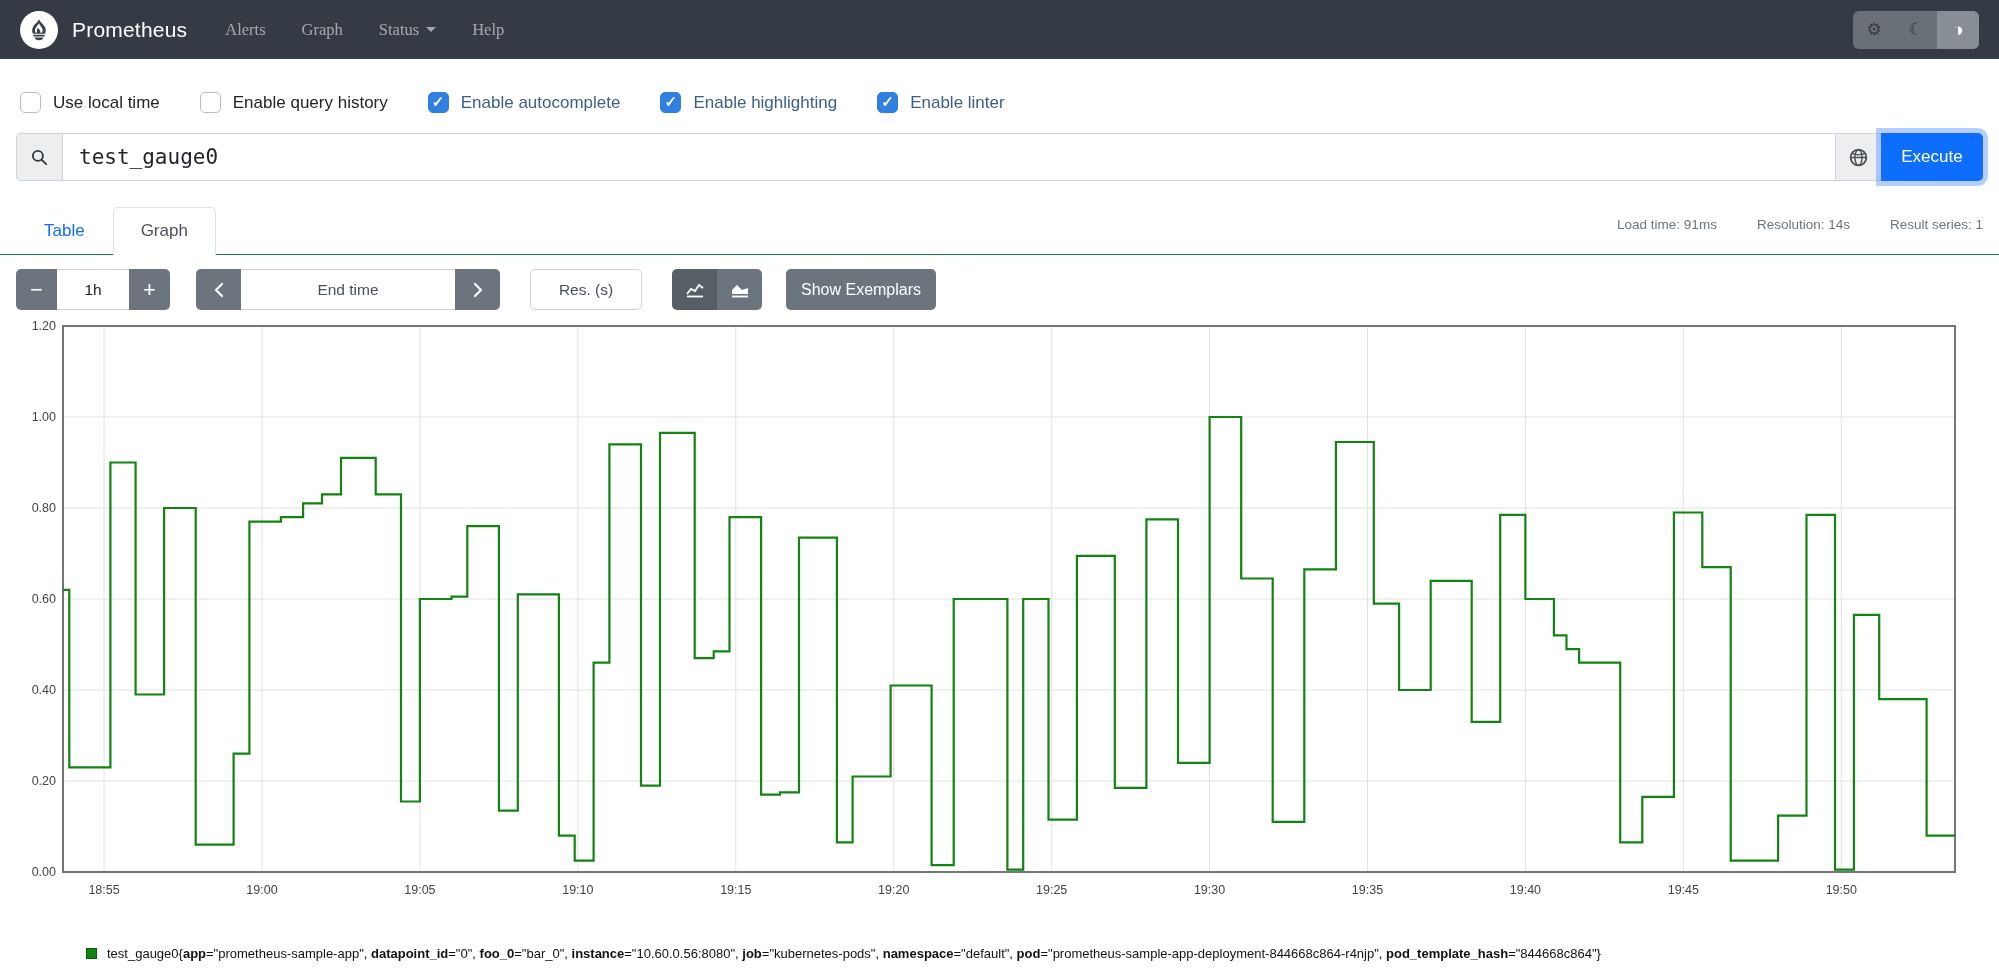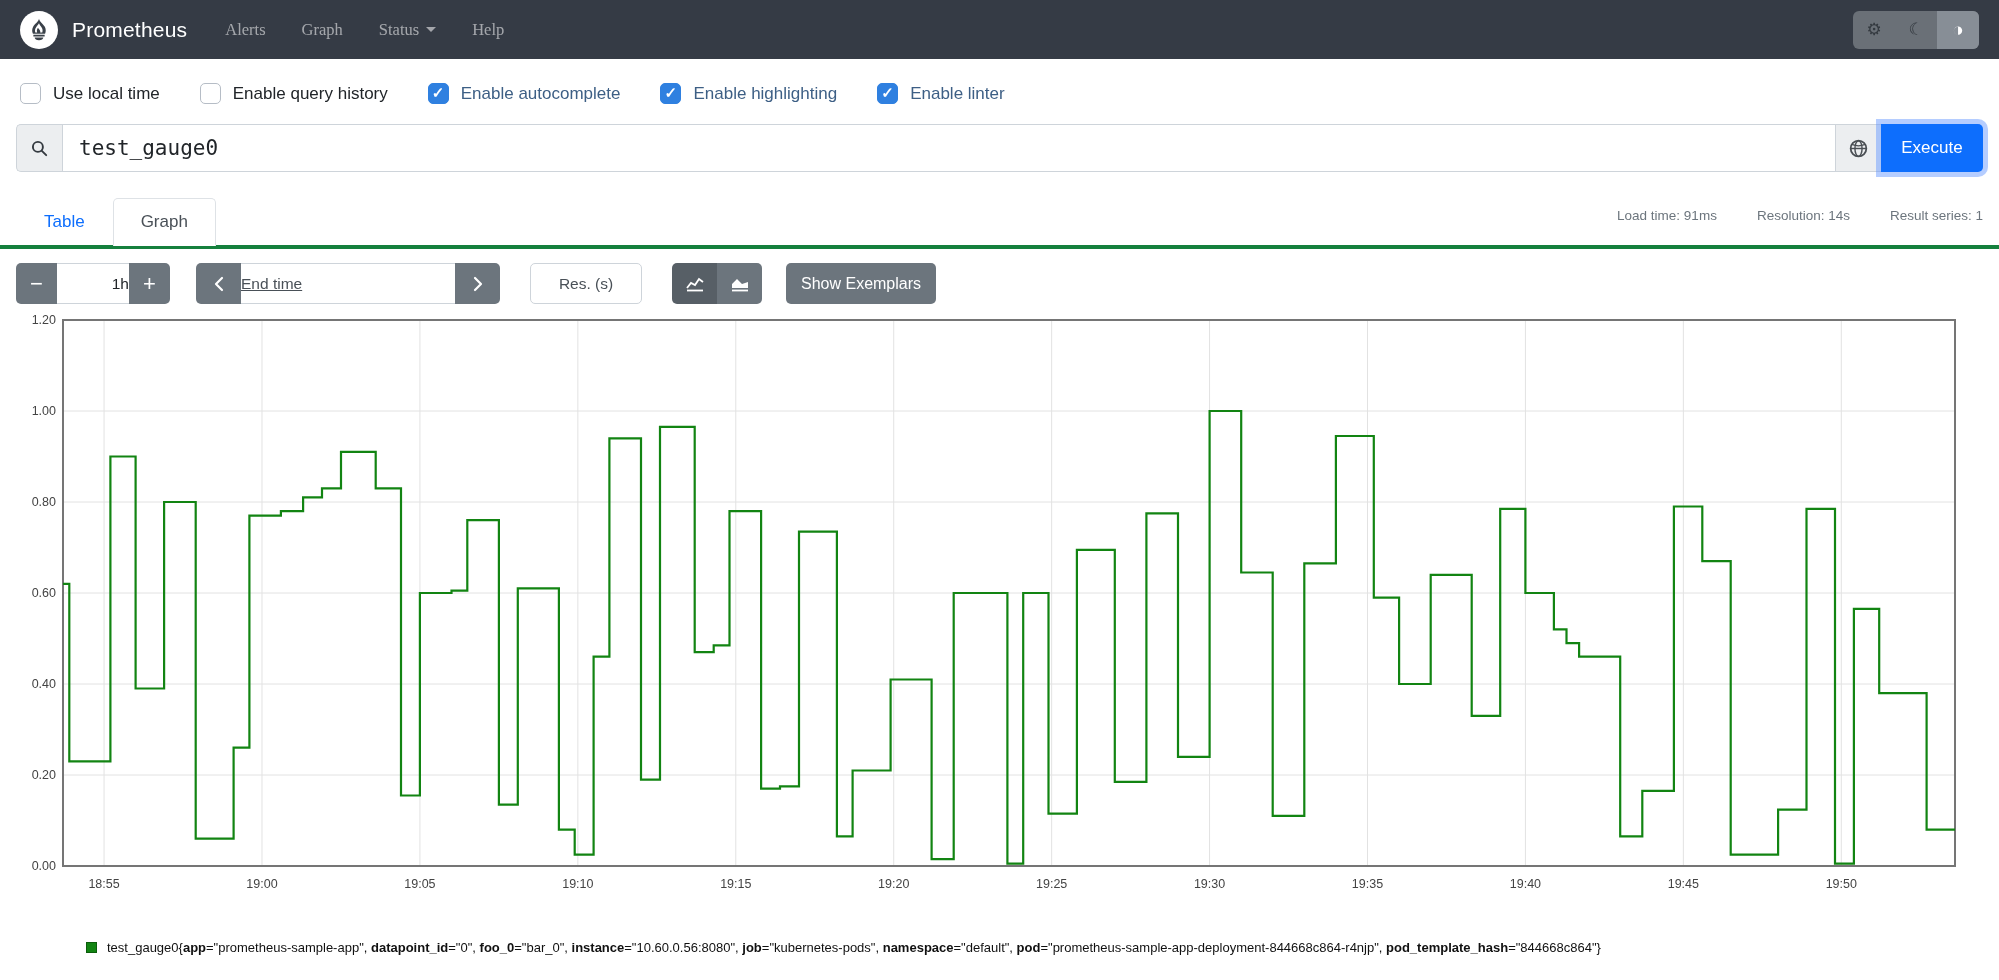--- a/index.html
+++ b/index.html
@@ -12,54 +12,54 @@
   .logo-circle { width:38px; height:38px; background:#fff; border-radius:50%; display:flex; align-items:center; justify-content:center; }
   .brand-name { color:#fff; font-size:21px; letter-spacing:.2px; }
   .nav-items { display:flex; align-items:flex-end; gap:36px;font-family:Liberation Serif, serif; }
   .nav-link { color:rgba(255,255,255,.55); font-size:16.5px; cursor:pointer; display:flex; align-items:center; gap:7px; }
   .caret-down { width:0; height:0; border-left:5px solid transparent; border-right:5px solid transparent; border-top:5px solid rgba(255,255,255,.55); }
   .theme-group { margin-left:auto; display:flex; background:#6a7077; border-radius:6px; overflow:hidden; }
   .theme-btn { width:42px; height:38px; display:flex; align-items:center; justify-content:center; font-size:17px; color:#343a40; cursor:pointer; background:transparent; border:none; }
   .theme-btn.active { background:#878e96; color:#fff; font-size:19px; }
 
   
-  .options-row { display:flex; align-items:center; gap:40px; padding:24px 20px 20px 20px; }
+  .options-row { display:flex; align-items:center; gap:40px; padding:33px 20px 20px 20px; }
   .opt { display:flex; align-items:center; gap:12px; font-size:17px; cursor:pointer; color:#212529; }
   .opt .box { width:21px; height:21px; border:1.5px solid #b6bdc6; border-radius:5px; background:#fff; position:relative; }
   .opt.checked .box { background:#2f80e0; border-color:#2f80e0; }
   .opt.checked .box::after { content:"✓"; position:absolute; left:3px; top:0px; color:#fff; font-size:15px; font-weight:bold; }
   .opt.checked .opt-label { color:#3d5f85; }
 
   
   .query-row { display:flex; align-items:stretch; padding:0 16px; height:48px; }
   .addon { background:#eceef0; border:1px solid #ced4da; display:flex; align-items:center; justify-content:center; }
   .addon-left { width:46px; border-radius:5px 0 0 5px; border-right:none; }
   .query-input { flex:1; border:1px solid #ced4da; border-right:none; font-family:"DejaVu Sans Mono", monospace; font-size:21px; color:#212529; padding:0 16px; outline:none; }
   .addon-globe { width:46px; border-left:1px solid #ced4da; border-right:none; }
   .execute-btn { width:102px; background:#0d6efd; color:#fff; border:none; border-radius:0 5px 5px 0; font-size:17px; cursor:pointer; box-shadow:0 0 0 5px rgba(90,145,255,.45); position:relative; z-index:2; }
 
   
-  .tabs-row { display:flex; justify-content:space-between; align-items:flex-start; margin-top:26px; padding:0 16px; border-bottom:4px solid #15803d; }
+  .tabs-row { display:flex; justify-content:space-between; align-items:flex-start; margin-top:26px; padding:0 16px; border-bottom:1px solid #15803d; }
   .tabs { display:flex; }
   .tab { font-size:17px; padding:13px 27px; cursor:pointer; border:1px solid transparent; margin-bottom:-1px; }
   .tab.inactive { color:#0d6efd; }
   .tab.active { color:#495057; background:#fff; border-color:#dee2e6 #dee2e6 #fff #dee2e6; border-radius:5px 5px 0 0; }
   .stats { display:flex; gap:40px; font-size:13.5px; color:#6c757d; padding-top:10px; }
 
   
   .controls-row { display:flex; align-items:center; padding:14px 16px 0 16px; gap:0; }
   .grp { display:flex; height:41px; }
   .gbtn { background:#6c757d; color:#fff; border:none; display:flex; align-items:center; justify-content:center; cursor:pointer; font-size:18px; }
   .gbtn svg { display:block; }
   .grp .first { border-radius:5px 0 0 5px; }
   .grp .last { border-radius:0 5px 5px 0; }
   .minus-btn,.plus-btn { width:41px; font-size:22px; }
-  .dur-input { width:72px; border:1px solid #ced4da; border-left:none; border-right:none; text-align:right; font-size:15.5px; color:#212529; outline:none; }
+  .dur-input { width:72px; border:1px solid #ced4da; border-left:none; border-right:none; text-align:center; font-size:15.5px; color:#212529; outline:none; }
   .chev-btn { width:45px; }
-  .endtime-input { width:214px; border:1px solid #ced4da; border-left:none; border-right:none; text-align:left; font-size:15.5px; color:#495057; outline:none;text-decoration:underline; }
+  .endtime-input { width:214px; border:1px solid #ced4da; border-left:none; border-right:none; text-align:center; font-size:15.5px; color:#495057; outline:none; }
   .endtime-input::placeholder, .res-input::placeholder { color:#495057; opacity:1; }
   .res-input { width:112px; height:41px; border:1px solid #ced4da; border-radius:5px; text-align:center; font-size:15.5px; outline:none; }
   .toggle-line { width:45px; }
   .toggle-line.active { background:#575f66; }
   .exemplars-btn { height:41px; padding:0 15px; background:#6c757d; color:#fff; border:none; border-radius:5px; font-size:16px; cursor:pointer; }
   .sp26 { width:26px; } .sp30 { width:30px; } .sp24 { width:24px; }
 
   
   .chart-wrap { padding:10px 16px 0 16px; }
   .legend-row { display:flex; align-items:flex-start; gap:10px; padding:30px 16px 0 86px; font-size:13px; color:#111; }

